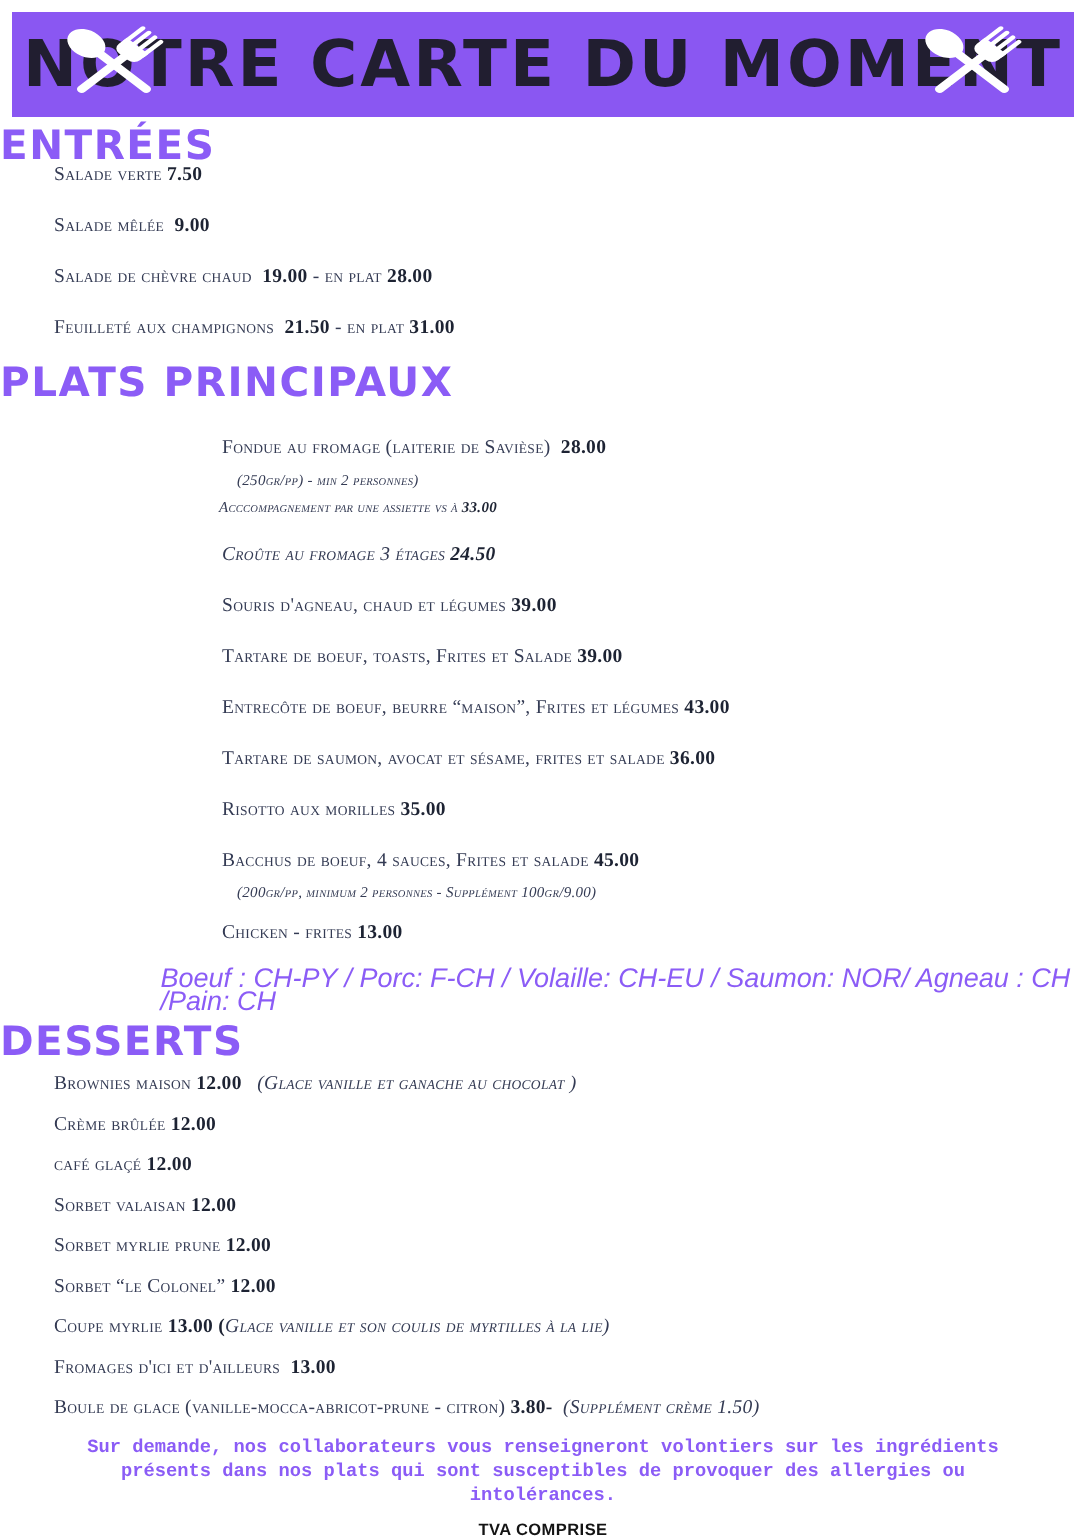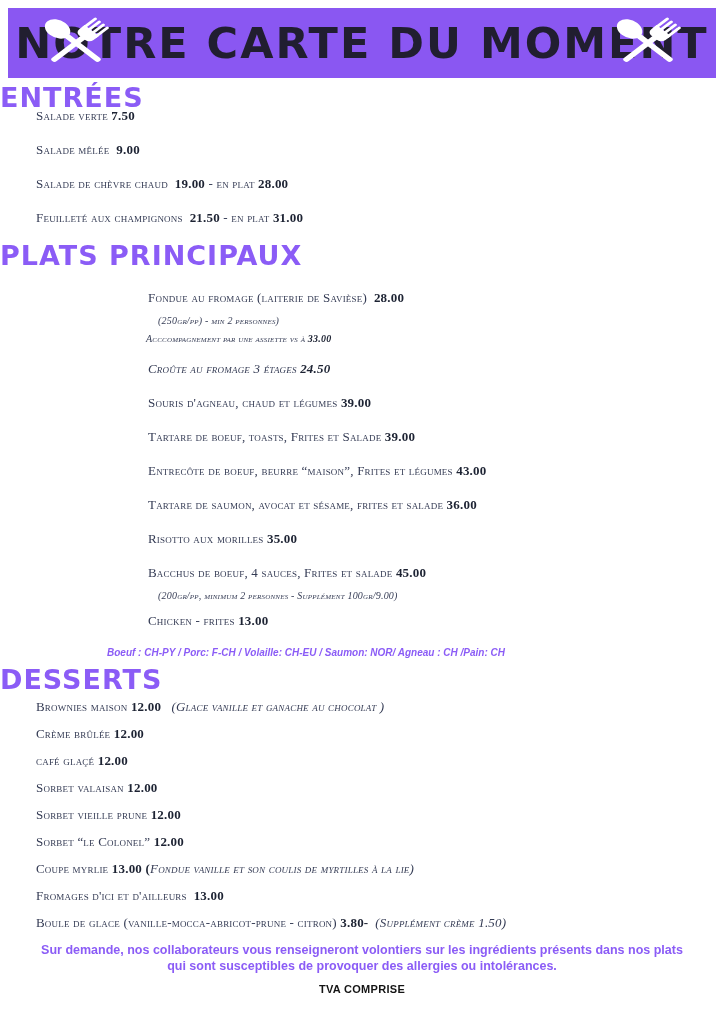--- a/index.html
+++ b/index.html
@@ -53,27 +53,27 @@
   .seg-bi{font-style:italic;font-weight:700;color:var(--price-text)}
   .row.italic{font-style:italic}
   .sec-plats .row{margin-left:148px}
   .sec-plats .row.note{font-size:10px;line-height:15px;margin:-9px 8px 8px 158px}
   .sec-plats .row.accomp{font-size:10px;line-height:17px;margin:-6px 8px 12px 146px}
   .sec-desserts .row{margin-bottom:9px;line-height:18px}
   
   .origin-note{
     margin:10px 0 0 107px;
     font-family:"Liberation Sans",sans-serif;
-    font-size:10px;line-height:15px;font-weight:700;font-style:italic;
+    font-size:18px;line-height:15px;font-weight:400;font-style:italic;
     color:var(--footer-purple);
   }
   
   .allergy{
     margin:10px auto 0 auto;max-width:655px;text-align:center;
-    font-family:Liberation Sans, sans-serif;font-weight:700;
+    font-family:Liberation Mono, monospace;font-weight:700;
     font-size:12.5px;line-height:16px;color:var(--footer-purple);
   }
   .tva{
     margin-top:9px;text-align:center;
     font-family:"Liberation Sans",sans-serif;font-weight:700;
     font-size:11px;letter-spacing:.3px;color:var(--tva-text);
   }
 </style>
 </head>
 <body>
@@ -149,23 +149,23 @@
     <p class="origin-note">Boeuf : CH-PY / Porc: F-CH / Volaille: CH-EU / Saumon: NOR/ Agneau : CH /Pain: CH</p>
   </section>
 
   <section class="sec sec-desserts">
     <h2>DESSERTS</h2>
     <div class="items">
         <div class="row main"><span class="seg-n">Brownies maison </span><span class="seg-b">12.00</span><span class="seg-n">   </span><span class="seg-i">(Glace vanille et ganache au chocolat )</span></div>
         <div class="row main"><span class="seg-n">Crème brûlée </span><span class="seg-b">12.00</span></div>
         <div class="row main"><span class="seg-n">café glaçé </span><span class="seg-b">12.00</span></div>
         <div class="row main"><span class="seg-n">Sorbet valaisan </span><span class="seg-b">12.00</span></div>
-        <div class="row main"><span class="seg-n">Sorbet vieille prune </span><span class="seg-b">12.00</span></div>
+        <div class="row main"><span class="seg-n">Sorbet myrlie prune </span><span class="seg-b">12.00</span></div>
         <div class="row main"><span class="seg-n">Sorbet “le Colonel” </span><span class="seg-b">12.00</span></div>
-        <div class="row main"><span class="seg-n">Coupe myrlie </span><span class="seg-b">13.00</span><span class="seg-b"> (</span><span class="seg-i">Fondue vanille et son coulis de myrtilles à la lie)</span></div>
+        <div class="row main"><span class="seg-n">Coupe myrlie </span><span class="seg-b">13.00</span><span class="seg-b"> (</span><span class="seg-i">Glace vanille et son coulis de myrtilles à la lie)</span></div>
         <div class="row main"><span class="seg-n">Fromages d'ici et d'ailleurs  </span><span class="seg-b">13.00</span></div>
         <div class="row main"><span class="seg-n">Boule de glace (vanille-mocca-abricot-prune - citron) </span><span class="seg-b">3.80-</span><span class="seg-n">  </span><span class="seg-i">(Supplément crème 1.50)</span></div>
       </div>
   </section>
 
   <footer>
     <p class="allergy">Sur demande, nos collaborateurs vous renseigneront volontiers sur les ingrédients présents dans nos plats qui sont susceptibles de provoquer des allergies ou intolérances.</p>
     <p class="tva">TVA COMPRISE</p>
   </footer>
 

